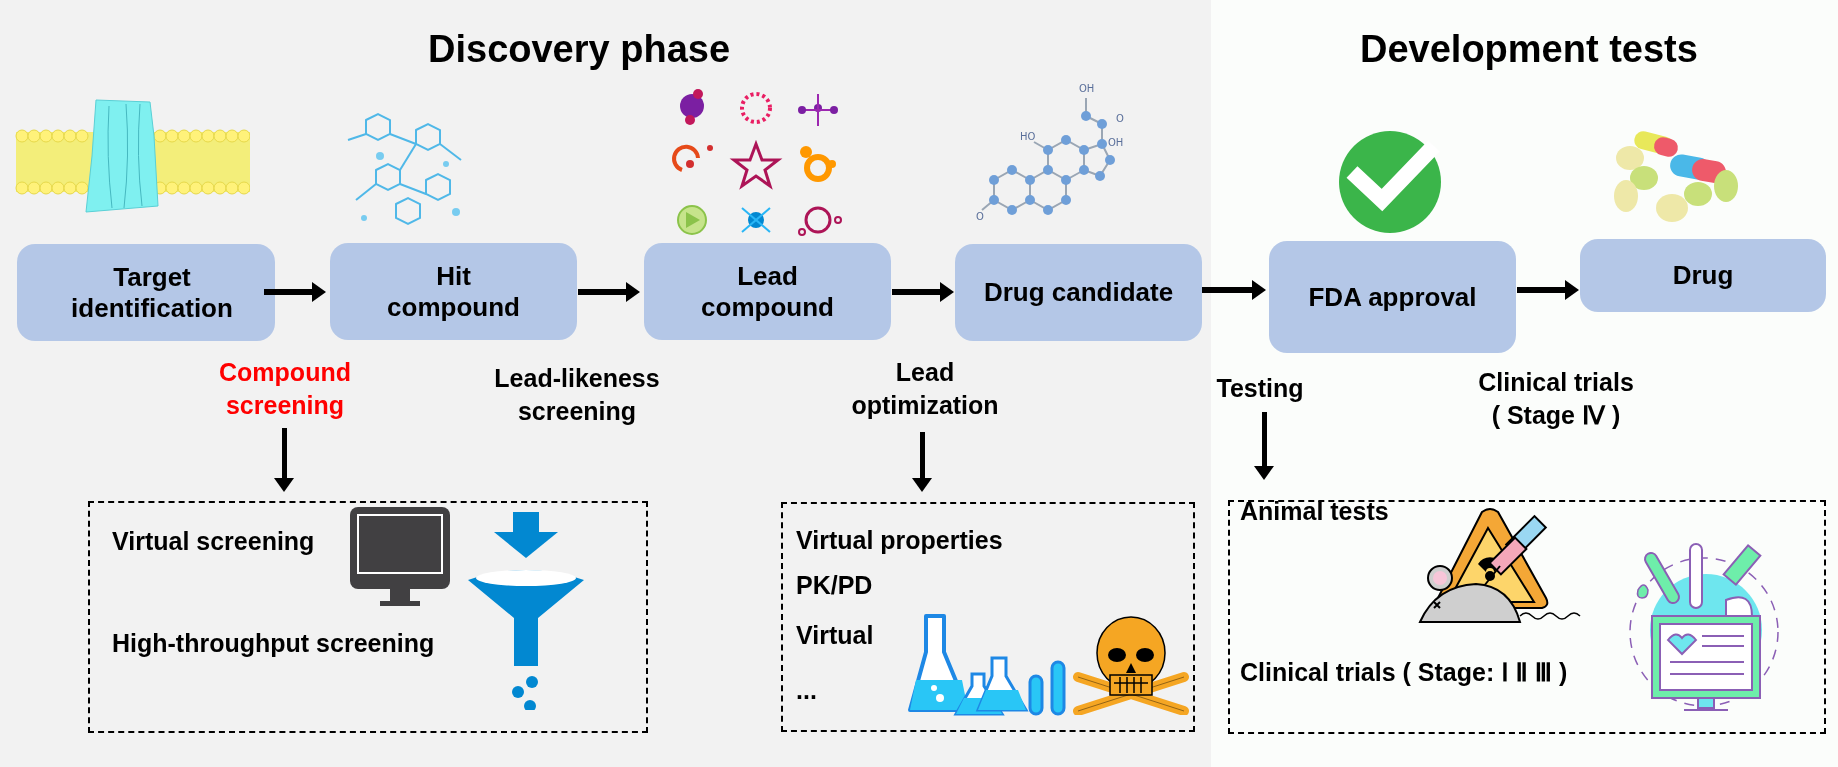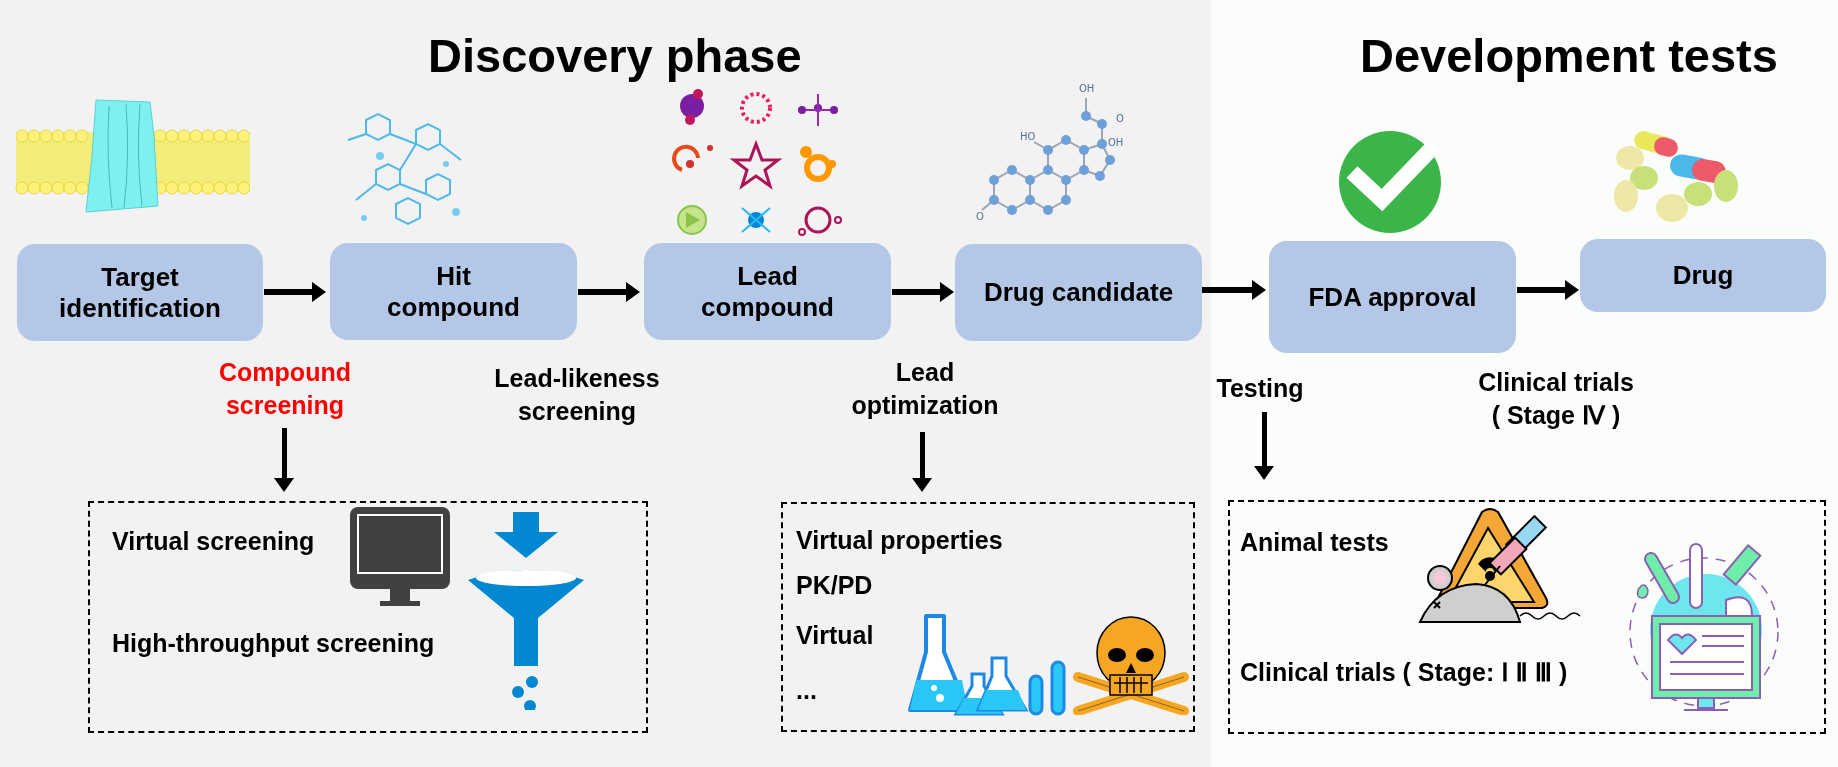--- a/index.html
+++ b/index.html
@@ -1,19 +1,19 @@
 <!DOCTYPE html>
 <html><head>
 <meta charset="utf-8">
 <style>
   html, body { margin:0; padding:0; }
   body { width:1838px; height:767px; position:relative; overflow:hidden; font-family:"Liberation Sans", sans-serif; color:#000; }
   .bg-discovery { position:absolute; left:0; top:0; width:1211px; height:767px; background:#f2f2f2; }
   .bg-development { position:absolute; left:1211px; top:0; width:627px; height:767px; background:#fbfdfb; }
-  .phase-title { position:absolute; top:28px; font-weight:bold; font-size:47px; white-space:nowrap;text-align:center; }
+  .phase-title { position:absolute; top:28px; font-weight:bold; font-size:38px; white-space:nowrap;text-align:center; }
   .stage-box { position:absolute; background:#b4c7e7; border-radius:18px; display:flex; align-items:center; justify-content:center; text-align:center; font-weight:bold; font-size:26px; line-height:31px; }
   .arrow-h { position:absolute; height:6px; background:#000; }
   .arrow-h::after { content:""; position:absolute; right:-12px; top:-7px; border-left:14px solid #000; border-top:10px solid transparent; border-bottom:10px solid transparent; }
   .arrow-v { position:absolute; width:5px; background:#000; }
   .arrow-v::after { content:""; position:absolute; bottom:-12px; left:-8px; border-top:14px solid #000; border-left:10px solid transparent; border-right:10px solid transparent; }
   .step-label { position:absolute; font-weight:bold; font-size:25px; line-height:33px; text-align:center; white-space:nowrap; }
   .dash-box { position:absolute; border:2px dashed #000; }
   .box-item { position:absolute; font-weight:bold; font-size:25px; white-space:nowrap; }
   .icon { position:absolute; }
 </style>
@@ -166,21 +166,21 @@
   <rect x="56" y="26" width="40" height="22" rx="11" fill="#4ab8e8" transform="rotate(10 76 37)"></rect>
   <rect x="78" y="30" width="34" height="22" rx="11" fill="#ee5a6a" transform="rotate(10 95 41)"></rect>
   <ellipse cx="16" cy="28" rx="14" ry="12" fill="#eee8a8"></ellipse>
   <ellipse cx="30" cy="48" rx="14" ry="12" fill="#c8e07a"></ellipse>
   <ellipse cx="12" cy="66" rx="12" ry="16" fill="#eee8a8"></ellipse>
   <ellipse cx="58" cy="78" rx="16" ry="14" fill="#eee8a8"></ellipse>
   <ellipse cx="84" cy="64" rx="14" ry="12" fill="#c8e07a"></ellipse>
   <ellipse cx="112" cy="56" rx="12" ry="16" fill="#c8e07a"></ellipse>
 </svg>
 
-<div class="stage-box" style="left:17px;top:244px;width:246px;height:97px;">
+<div class="stage-box" style="left:17px;top:244px;width:246px;height:97px;padding-left:12px;">
   <div><span>Target</span><br><span>identification</span></div>
 </div>
 <div class="stage-box" style="left:330px;top:243px;width:247px;height:97px;">
   <div><span>Hit</span><br><span>compound</span></div>
 </div>
 <div class="stage-box" style="left:644px;top:243px;width:247px;height:97px;">
   <div><span>Lead</span><br><span>compound</span></div>
 </div>
 <div class="stage-box" style="left:955px;top:244px;width:247px;height:97px;">
   <span>Drug candidate</span>
@@ -259,21 +259,21 @@
   <path d="M6 62 L112 96 M6 96 L112 62" stroke="#000" stroke-width="1" fill="none" opacity="0.4"></path>
   <ellipse cx="59" cy="38" rx="34" ry="36" fill="#f5a623" stroke="#000" stroke-width="1.5"></ellipse>
   <rect x="38" y="60" width="42" height="20" fill="#f5a623" stroke="#000" stroke-width="1.5"></rect>
   <ellipse cx="45" cy="40" rx="9" ry="7" fill="#000"></ellipse>
     <ellipse cx="73" cy="40" rx="9" ry="7" fill="#000"></ellipse>
   <path d="M59 48 L54 58 L64 58 Z" fill="#000"></path>
   <path d="M42 68 L76 68 M48 62 L48 78 M55 62 L55 78 M62 62 L62 78 M69 62 L69 78" stroke="#000" stroke-width="1.5"></path>
 </svg>
 
 <div class="dash-box" style="left:1228px;top:500px;width:594px;height:230px;"></div>
-<div class="box-item" style="left:1240px;top:528px;">Animal tests</div>
+<div class="box-item" style="left:1240px;top:497px;">Animal tests</div>
 <div class="box-item" style="left:1240px;top:658px;">Clinical trials ( Stage: Ⅰ Ⅱ Ⅲ )</div>
 <svg class="icon" style="left:1412px;top:506px;" width="182" height="120">
   <path d="M70 6 Q78 0 86 6 L134 92 Q138 100 130 102 L30 102 Q22 100 26 92 Z" fill="#f4a736" stroke="#000" stroke-width="2"></path>
   <path d="M76 22 L122 96 L36 96 Z" fill="#fdd56a" stroke="#000" stroke-width="2"></path>
   <circle cx="78" cy="70" r="5" fill="#000"></circle>
   <path d="M66 58 A14 14 0 0 1 90 58 L82 66 A4 4 0 0 0 74 66 Z" fill="#000"></path>
   <rect x="106" y="10" width="16" height="40" fill="#9ad7f2" stroke="#000" stroke-width="2" transform="rotate(45 114 30)"></rect>
   <rect x="88" y="32" width="16" height="36" fill="#f4a7b9" stroke="#000" stroke-width="2" transform="rotate(45 96 50)"></rect>
   <line x1="88" y1="60" x2="56" y2="100" stroke="#000" stroke-width="2"></line>
   <path d="M8 116 Q24 80 64 78 Q98 80 108 116 Z" fill="#cfcfcf" stroke="#000" stroke-width="2"></path>

